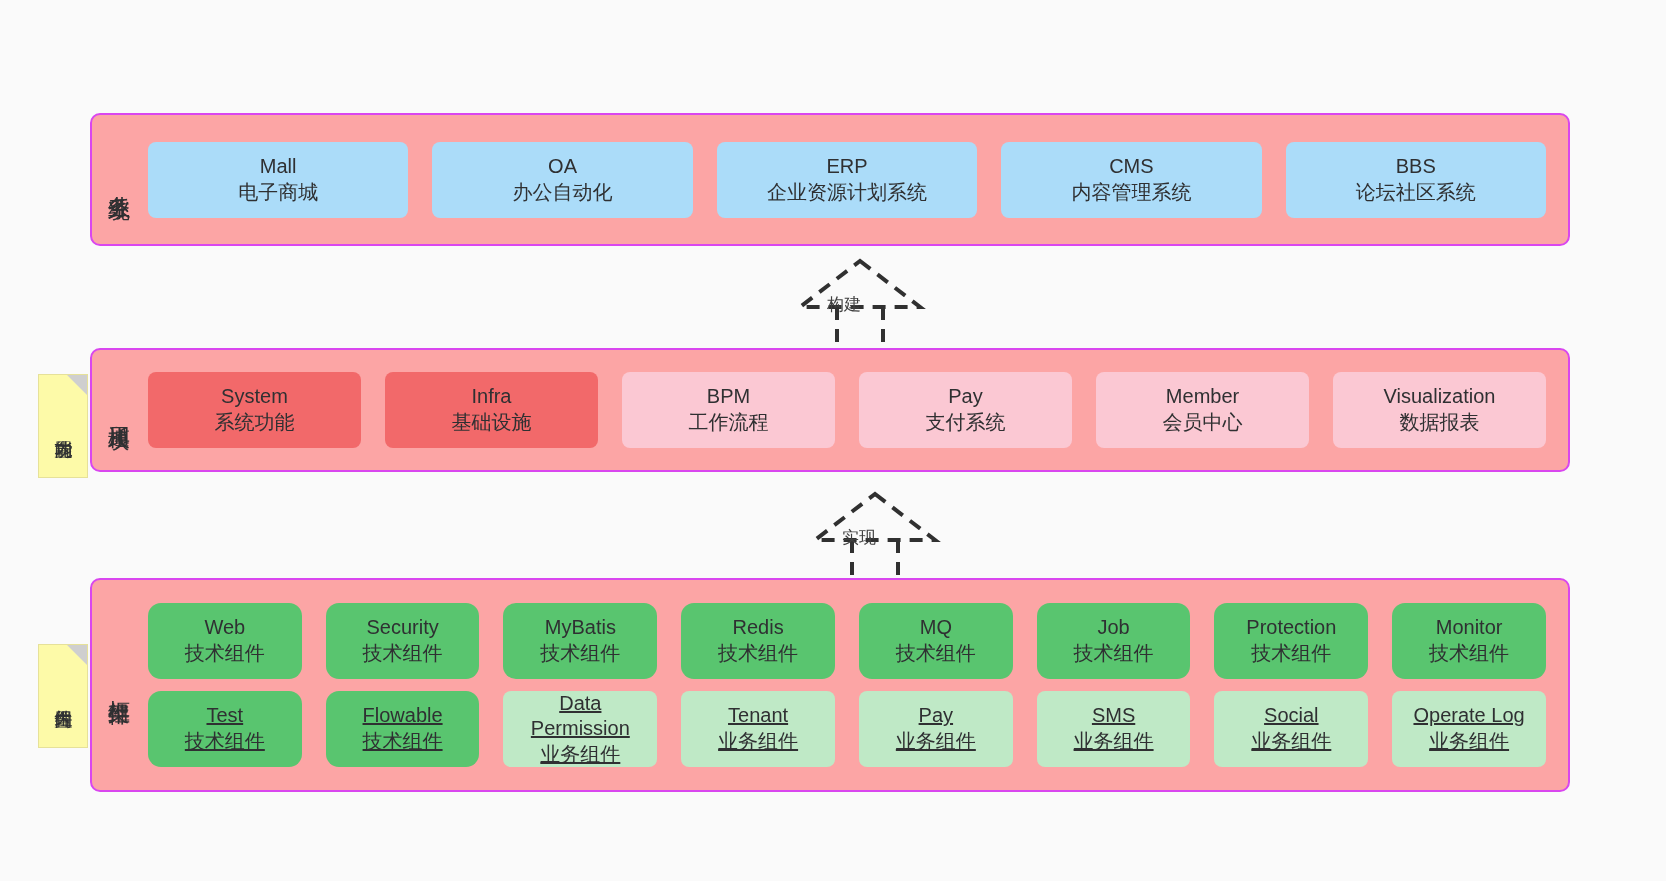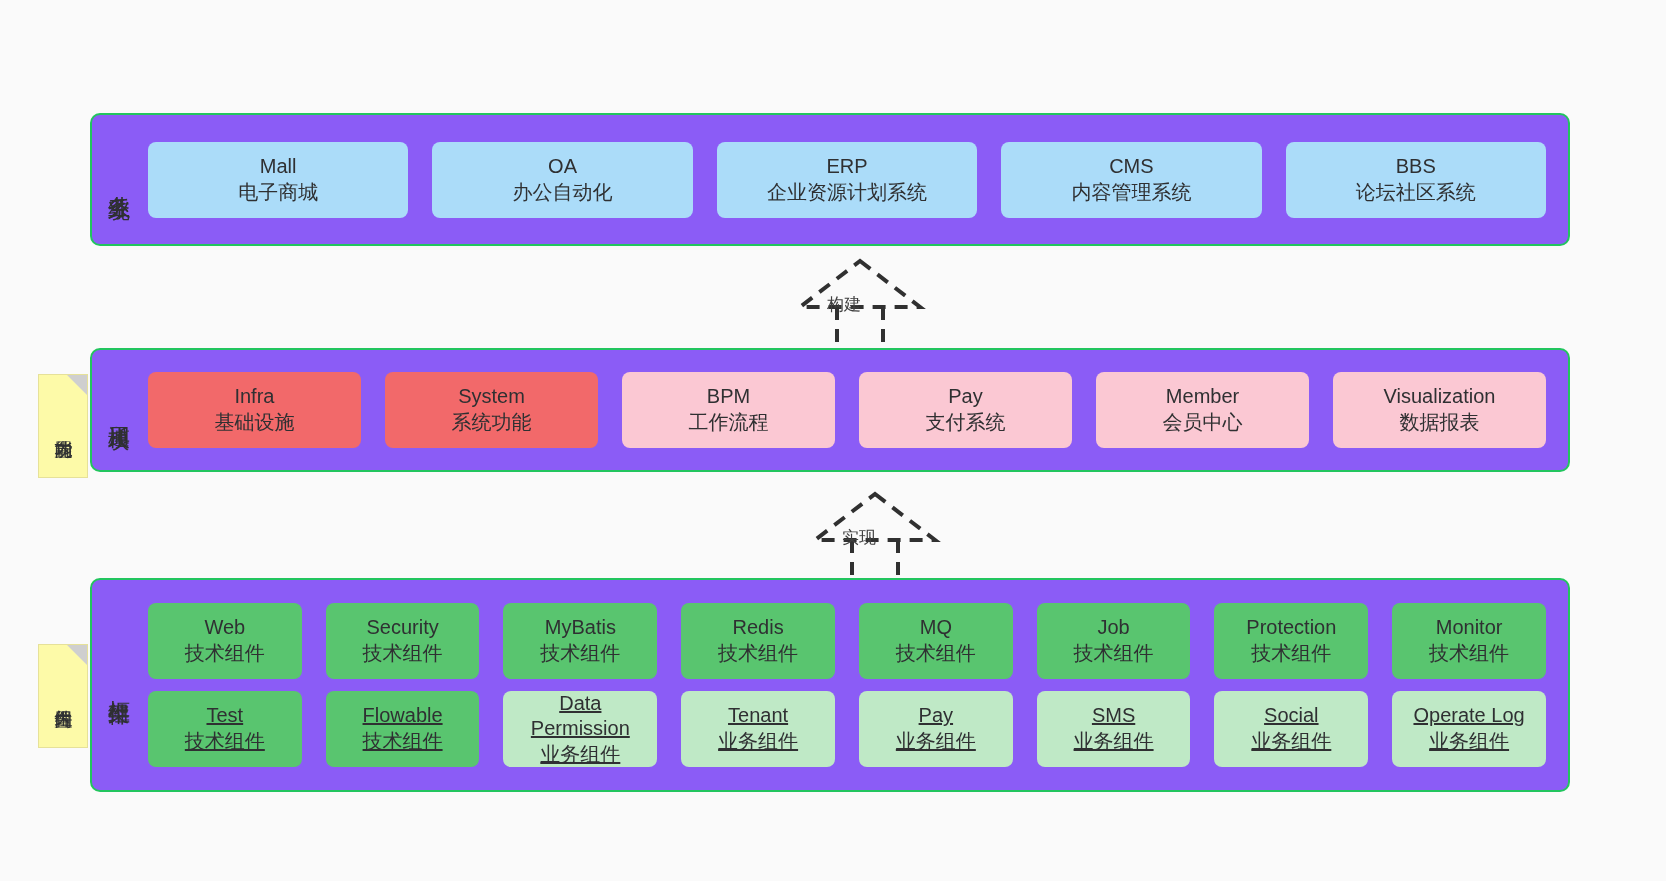--- a/index.html
+++ b/index.html
@@ -19,22 +19,22 @@
 
   .canvas {
     position: absolute;
     inset: 0;
   }
 
   
   .layer {
     position: absolute;
     box-sizing: border-box;
-    background: #8b5cf6;
-    border: 2px solid #22c55e;
+    background: #fca5a5;
+    border: 2px solid #d946ef;
     border-radius: 10px;
     display: flex;
     flex-direction: row;
     align-items: stretch;
   }
 
   .layer-title {
     writing-mode: vertical-rl;
     text-orientation: upright;
     font-size: 22px;
@@ -78,21 +78,21 @@
     padding: 8px 4px;
     line-height: 1.28;
     user-select: none;
   }
   .card .t1 { font-size: 20px; }
   .card .t2 { font-size: 20px; }
 
   .card.blue   { background: #abdcf9; }
   .card.red    { background: #f2696a; }
   .card.pink   { background: #fbc8d3; }
-  .card.green  { background: #59c56f; }
+  .card.green  { background: #59c56f; border-radius: 13px; }
   .card.lgreen { background: #bfe9c6; }
 
   
   #layer-business .card  { height: 76px; }
   #layer-common .card    { height: 76px; }
   #layer-framework .card { height: 76px; }
 
   
   .sticky {
     position: absolute;
@@ -191,27 +191,27 @@
     <span class="fold"></span>
     <span class="sticky-text">内置功能</span>
   </div>
 
   <div class="layer" id="layer-common" style="left:90px; top:348px; width:1480px; height:124px;">
     <div class="layer-title">通用模块</div>
     <div class="layer-body">
       <div class="row">
 
         <div class="card red">
+          <span class="t1">System</span>
+          <span class="t2">系统功能</span>
+        </div>
+
+        <div class="card red">
           <span class="t1">Infra</span>
           <span class="t2">基础设施</span>
-        </div>
-
-        <div class="card red">
-          <span class="t1">System</span>
-          <span class="t2">系统功能</span>
         </div>
 
         <div class="card pink">
           <span class="t1">BPM</span>
           <span class="t2">工作流程</span>
         </div>
 
         <div class="card pink">
           <span class="t1">Pay</span>
           <span class="t2">支付系统</span>

